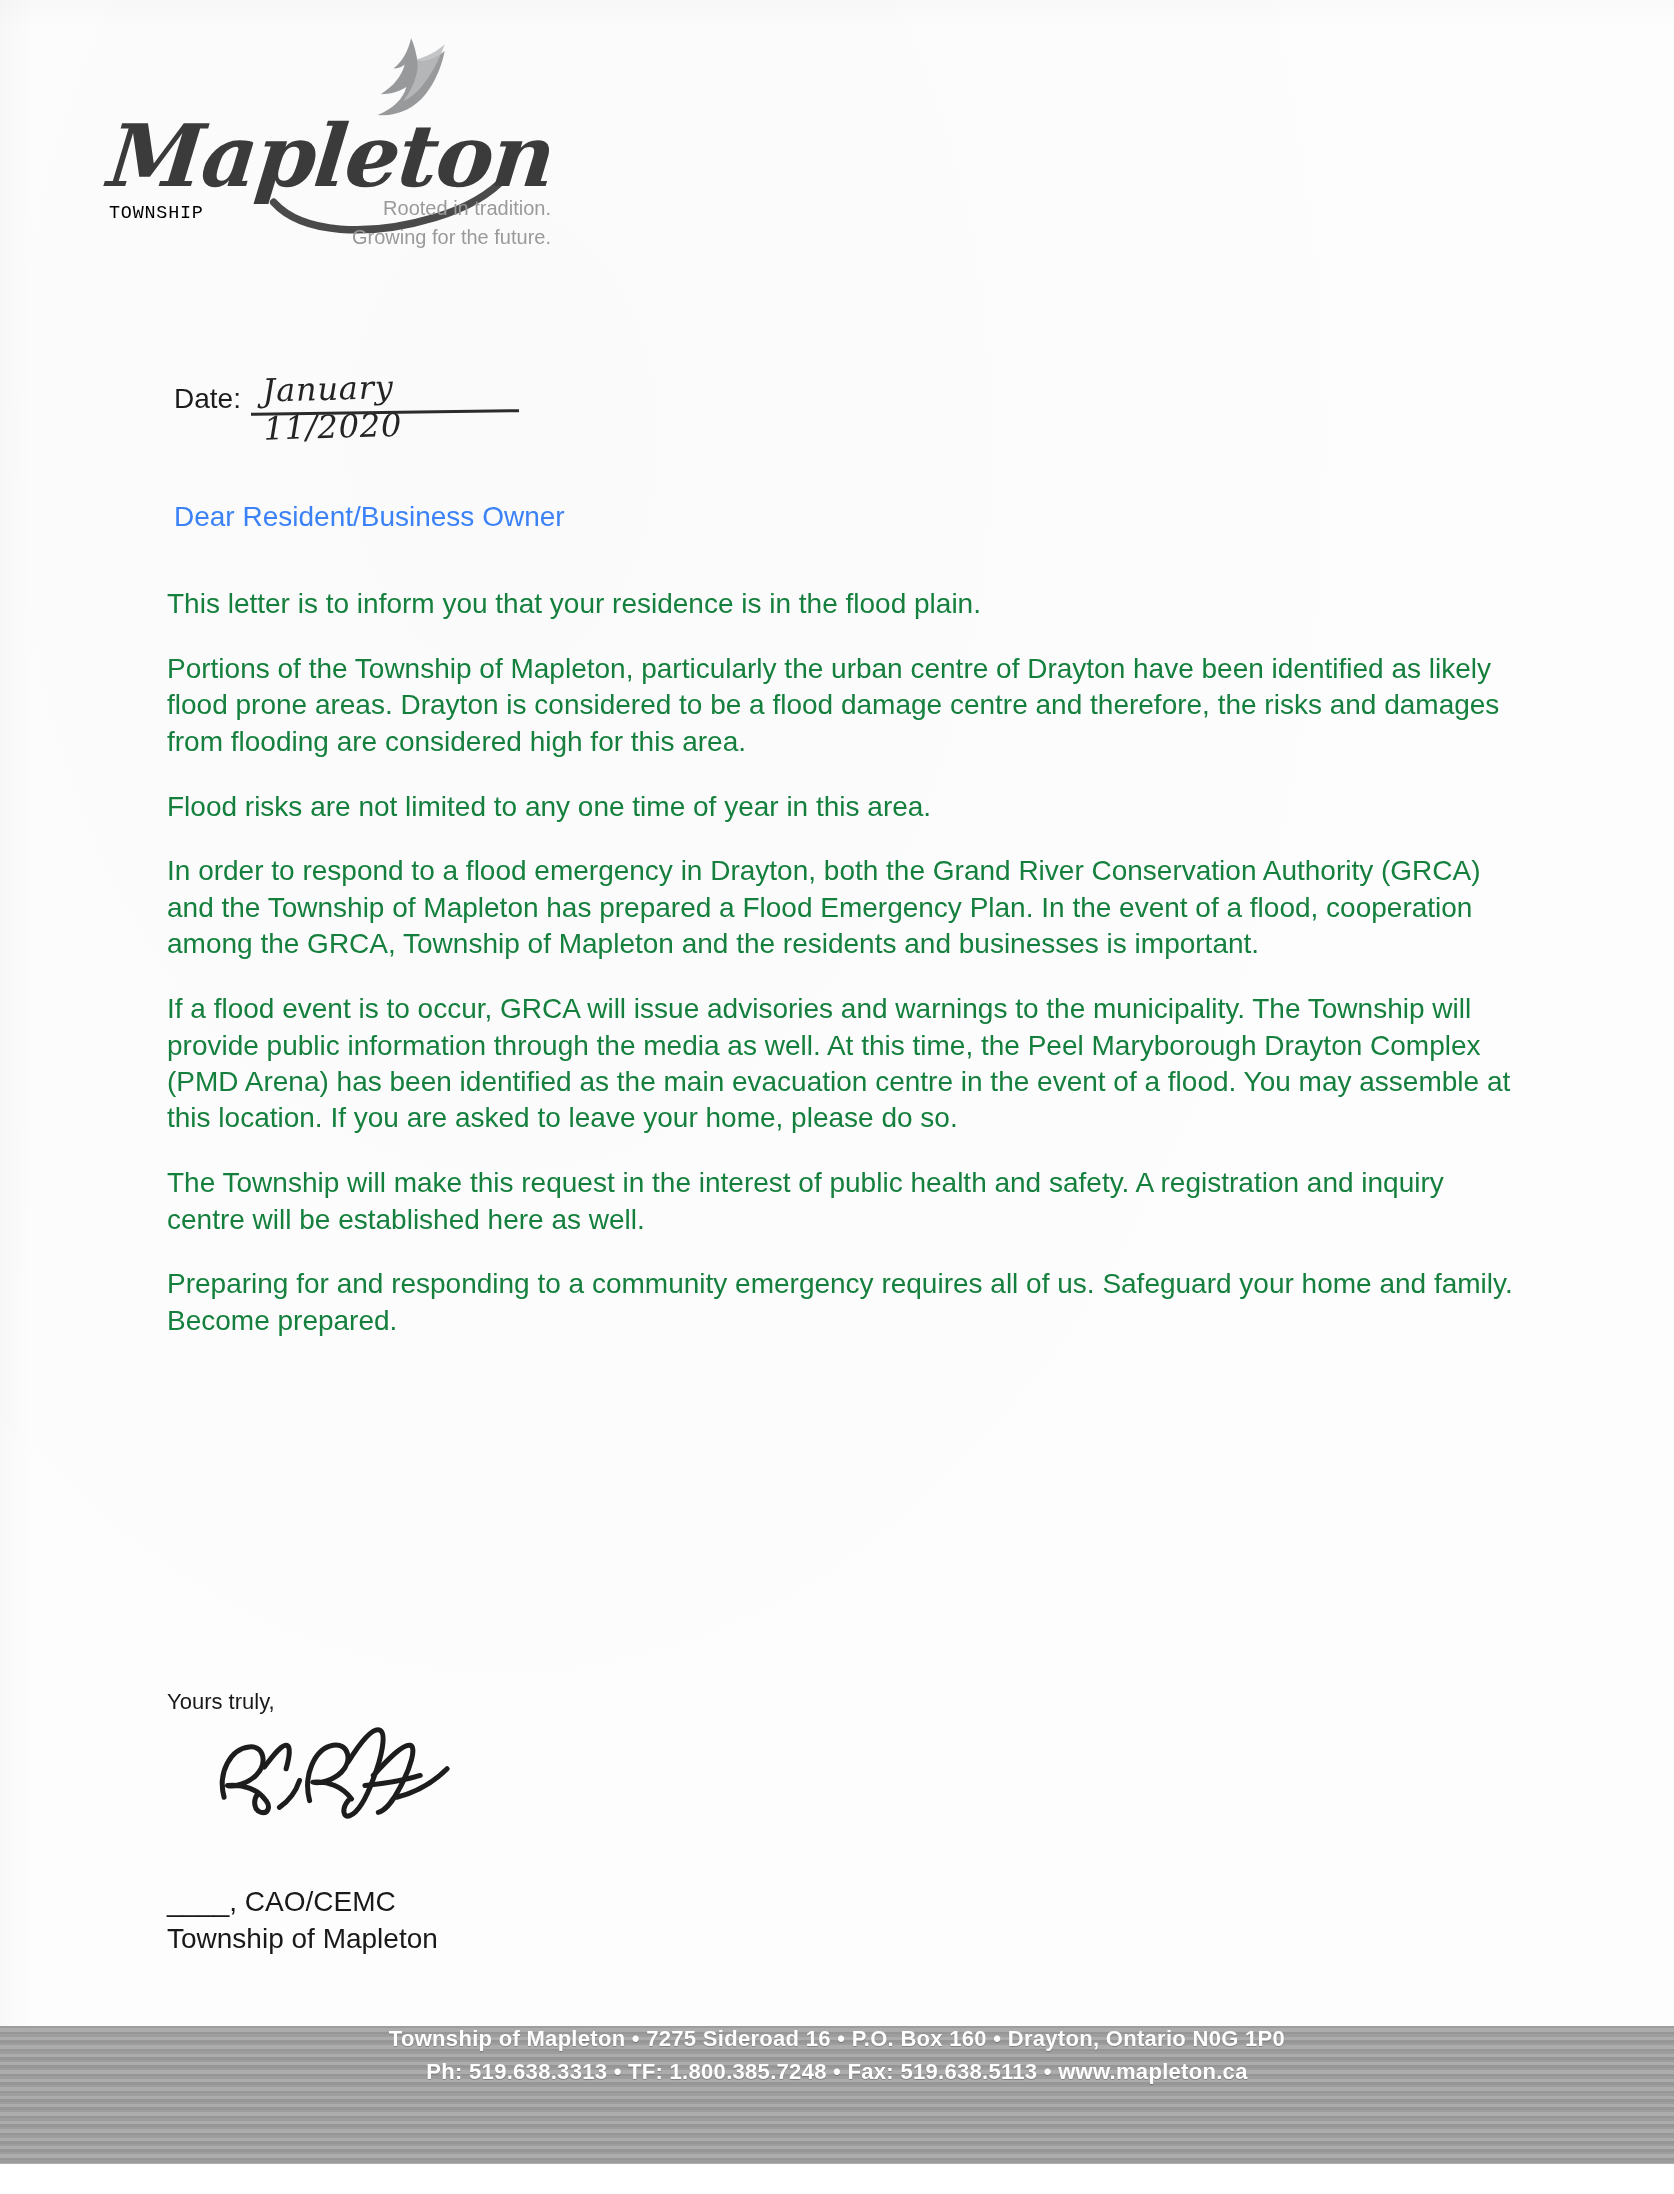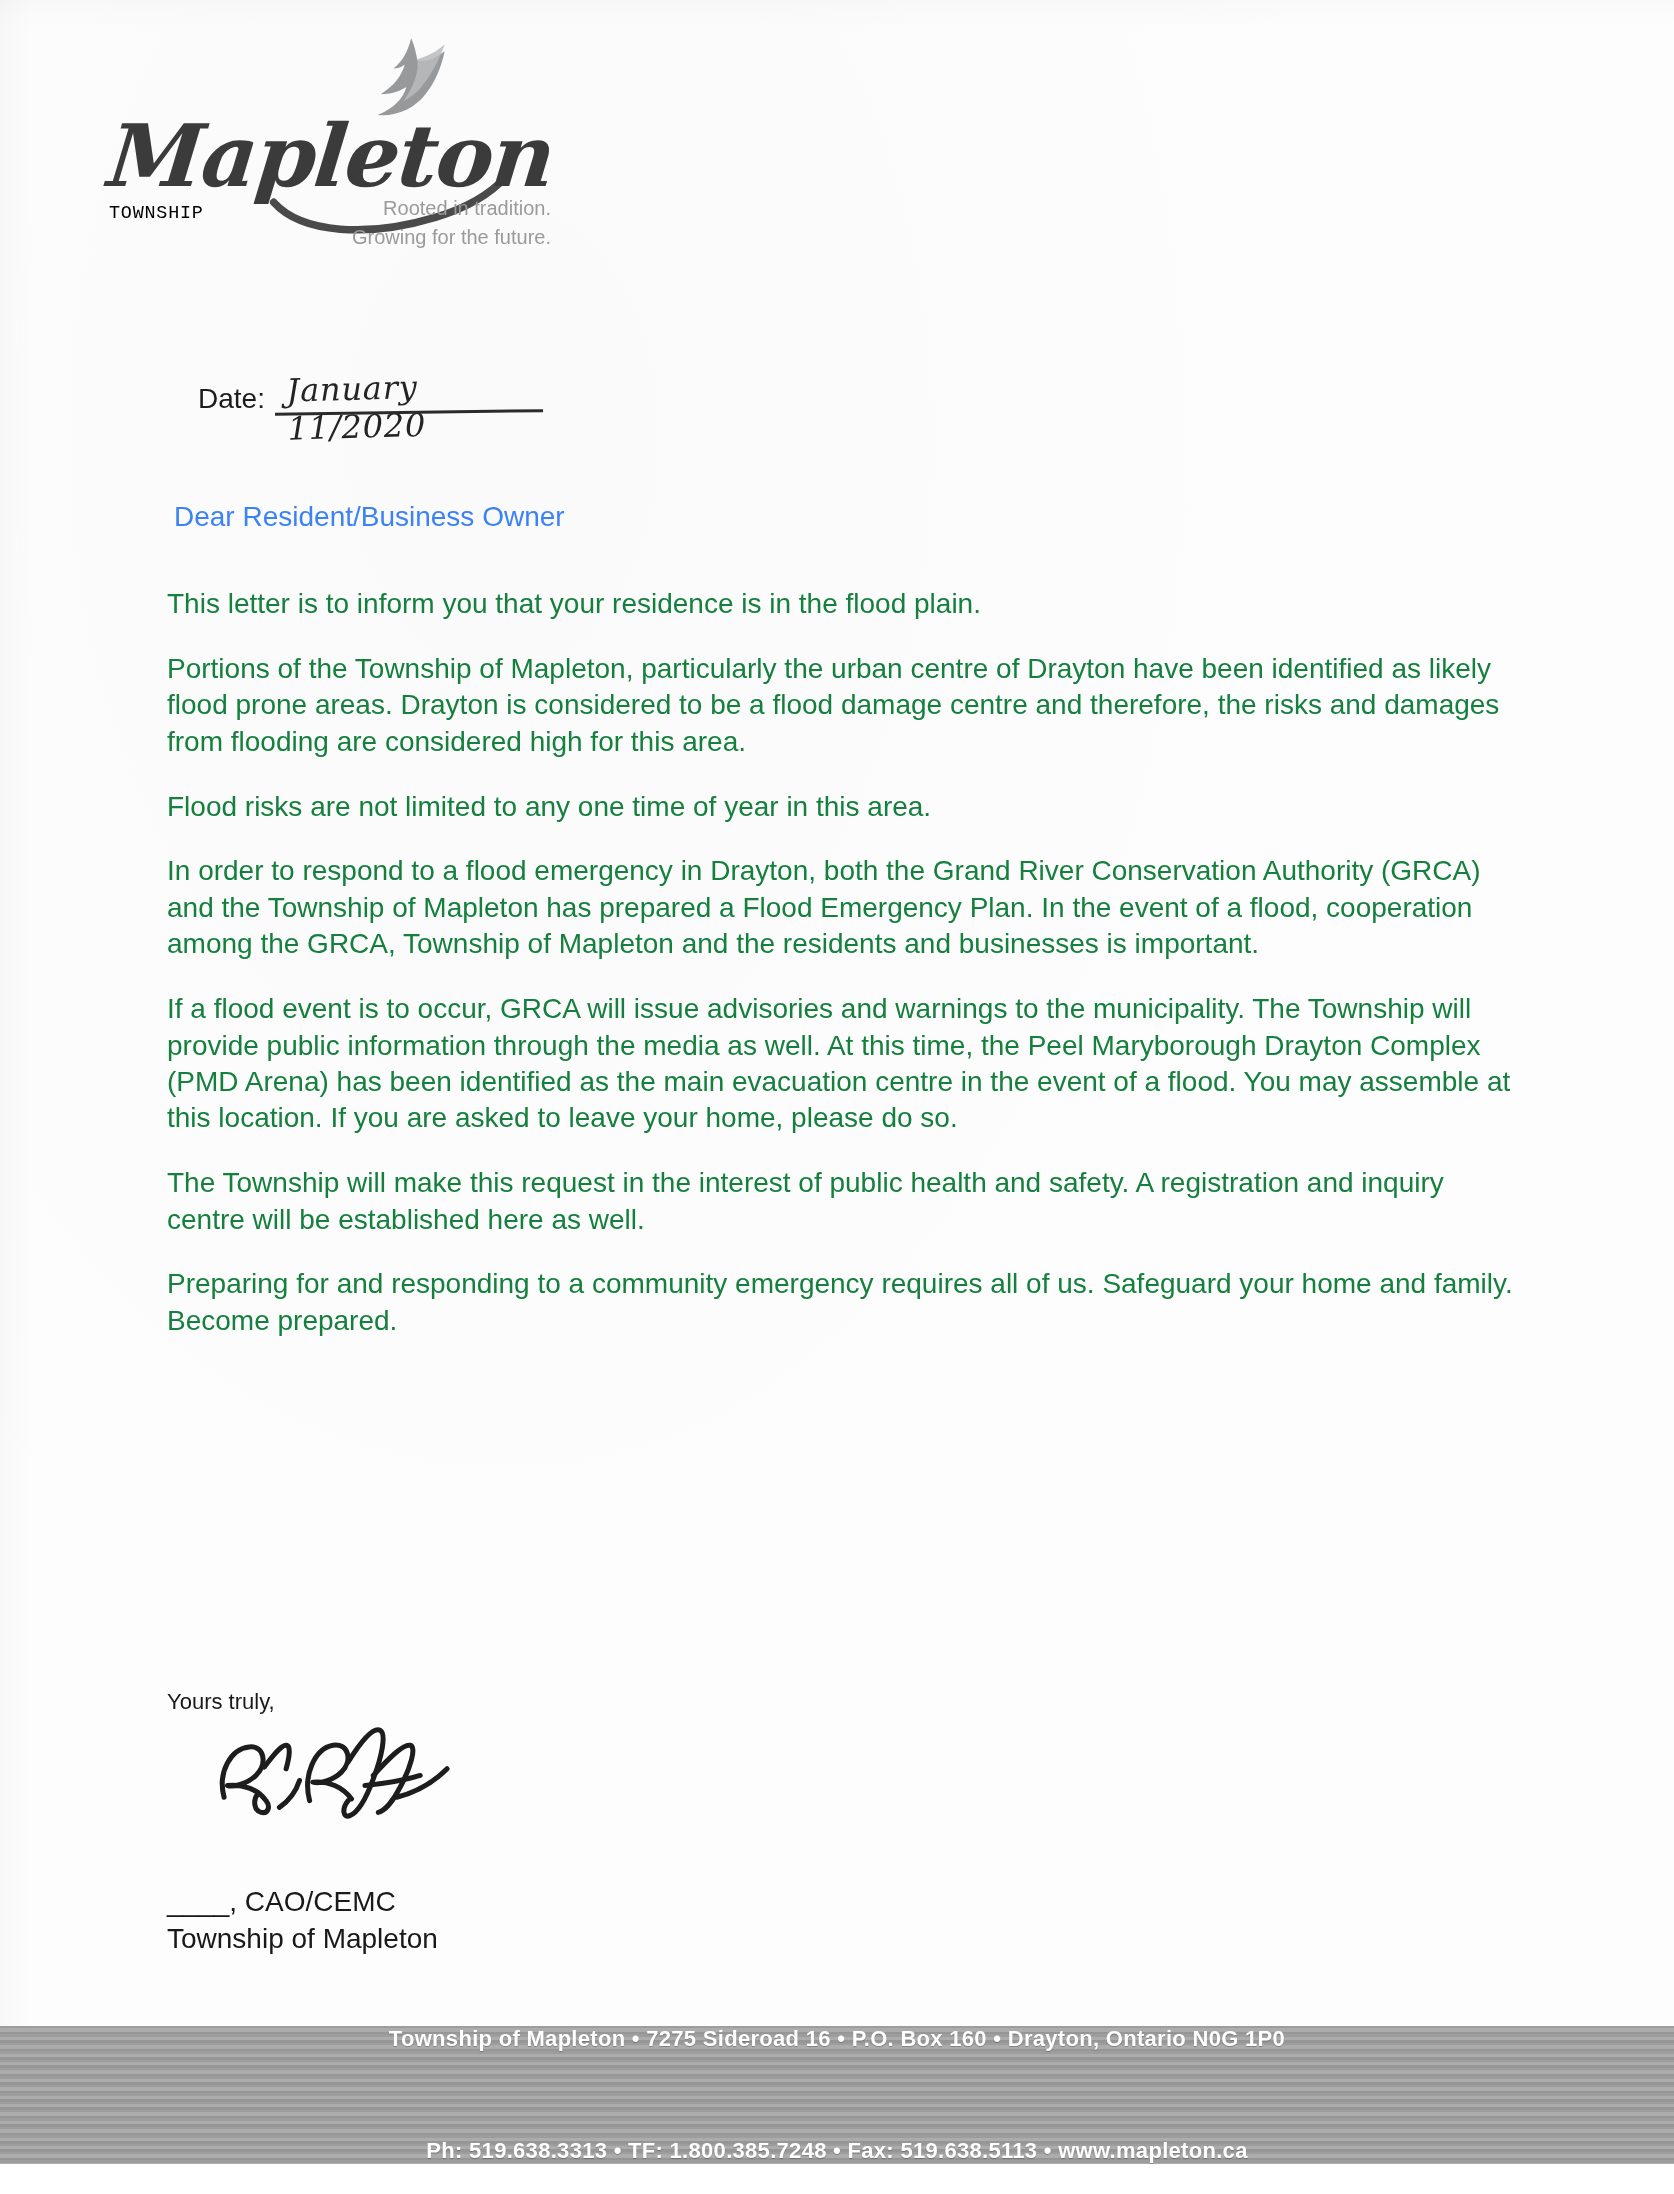--- a/index.html
+++ b/index.html
@@ -90,21 +90,20 @@
   }
 
   
   .date-row {
     position: absolute;
     left: 174px;
     top: 371px;
     display: flex;
     align-items: flex-end;
     gap: 10px;
-    margin-left: 24px;
   }
   .date-label {
     font-size: 28px;
     color: #1c1c1c;
   }
   .date-value-wrap {
     position: relative;
     width: 276px;
     height: 44px;
   }
@@ -186,21 +185,21 @@
     background:
       repeating-linear-gradient(
         180deg,
         #9d9d9d 0px, #9d9d9d 2.5px,
         #acacac 2.5px, #acacac 5.9px,
         #969696 5.9px, #969696 8.4px
       );
     display: flex;
     flex-direction: column;
     align-items: center;
-    justify-content: space-between;
+    justify-content: flex-start;
     gap: 6.7px;
   }
   .footer-line {
     font-family: "Liberation Sans", sans-serif;
     font-weight: 700;
     font-size: 22px;
     letter-spacing: 0.3px;
     color: #ffffff;
     text-shadow: 0 0.8px 0.8px rgba(0,0,0,0.25);
     white-space: nowrap;

